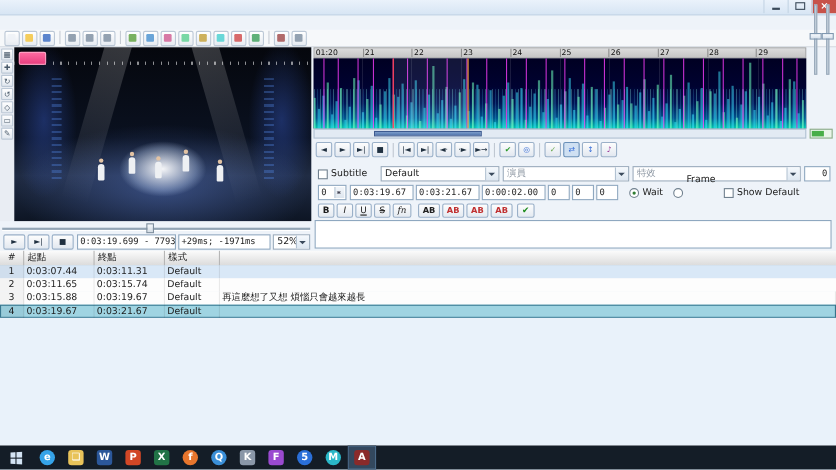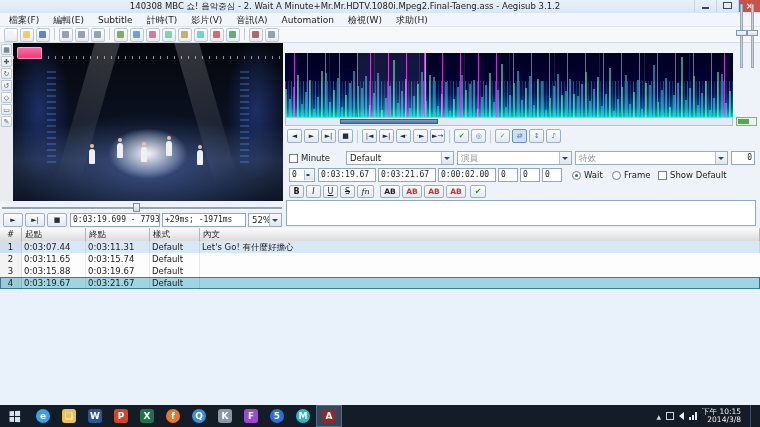--- a/index.html
+++ b/index.html
@@ -120,29 +120,27 @@
   #tray-vol{width:0;height:0;border:4px solid transparent;border-right:5px solid #e6edf3;border-left:none;}
   #tray-clock{text-align:right;font-size:7.5px;line-height:8.5px;white-space:nowrap;}
   #show-desktop{width:5px;height:22px;border-left:1px solid #3c4f63;margin-left:4px;}
 </style>
 </head>
 <body>
 
 <div id="app">
 
   <div id="titlebar">
-    <div id="window-title">140308 MBC 쇼! 음악중심 - 2. Wait A Minute+Mr.Mr.HDTV.1080i.Mpeg2.Final-Taeng.ass - Aegisub 3.1.2</div>
     <div id="win-buttons">
       <div class="win-btn win-min"></div>
       <div class="win-btn win-max"></div>
       <div class="win-btn win-close">×</div>
     </div>
   </div>
 
-  <div id="menubar"><span class="menu-item">檔案(F)</span><span class="menu-item">編輯(E)</span><span class="menu-item">Subtitle</span><span class="menu-item">計時(T)</span><span class="menu-item">影片(V)</span><span class="menu-item">音訊(A)</span><span class="menu-item">Automation</span><span class="menu-item">檢視(W)</span><span class="menu-item">求助(H)</span></div>
 
   <div id="toolbar"><span class="tb-btn"><span class="tb-accent" style="background: rgb(238, 242, 246);"></span></span><span class="tb-btn"><span class="tb-accent" style="background: rgb(244, 200, 74);"></span></span><span class="tb-btn"><span class="tb-accent" style="background: rgb(74, 120, 200);"></span></span><span class="tb-sep"></span><span class="tb-btn"><span class="tb-accent" style="background: rgb(136, 152, 168);"></span></span><span class="tb-btn"><span class="tb-accent" style="background: rgb(136, 152, 168);"></span></span><span class="tb-btn"><span class="tb-accent" style="background: rgb(136, 152, 168);"></span></span><span class="tb-sep"></span><span class="tb-btn"><span class="tb-accent" style="background: rgb(106, 168, 79);"></span></span><span class="tb-btn"><span class="tb-accent" style="background: rgb(90, 155, 212);"></span></span><span class="tb-btn"><span class="tb-accent" style="background: rgb(212, 106, 155);"></span></span><span class="tb-btn"><span class="tb-accent" style="background: rgb(106, 212, 155);"></span></span><span class="tb-btn"><span class="tb-accent" style="background: rgb(200, 168, 74);"></span></span><span class="tb-btn"><span class="tb-accent" style="background: rgb(90, 212, 212);"></span></span><span class="tb-btn"><span class="tb-accent" style="background: rgb(212, 90, 90);"></span></span><span class="tb-btn"><span class="tb-accent" style="background: rgb(79, 168, 106);"></span></span><span class="tb-sep"></span><span class="tb-btn"><span class="tb-accent" style="background: rgb(168, 90, 90);"></span></span><span class="tb-btn"><span class="tb-accent" style="background: rgb(136, 152, 168);"></span></span></div>
 
   <div id="video-toolstrip">
       <span class="vt-btn">▦</span>
       <span class="vt-btn">✚</span>
       <span class="vt-btn">↻</span>
       <span class="vt-btn">↺</span>
       <span class="vt-btn">◇</span>
       <span class="vt-btn">▭</span>
@@ -171,20 +169,32 @@
   <div class="vc-btn" style="left:3px;">►</div>
   <div class="vc-btn" style="left:25px;">►|</div>
   <div class="vc-btn" style="left:47px;">■</div>
   <div class="tbox" style="left:70px;top:213px;width:90px;">0:03:19.699 - 7793</div>
   <div class="tbox" style="left:162px;top:213px;width:84px;">+29ms; -1971ms</div>
   <div class="combo" style="left:248px;top:213px;width:34px;">
     <span>52%</span>
     <span class="arrow"></span>
   </div>
 
+  <div id="audio-ruler">
+      <span class="ruler-lab first">01:20</span>
+      <span class="ruler-lab">21</span>
+      <span class="ruler-lab">22</span>
+      <span class="ruler-lab">23</span>
+      <span class="ruler-lab">24</span>
+      <span class="ruler-lab">25</span>
+      <span class="ruler-lab">26</span>
+      <span class="ruler-lab">27</span>
+      <span class="ruler-lab">28</span>
+      <span class="ruler-lab">29</span>
+    </div>
 
   <div id="spectro">
     <div id="sp-glow"></div>
     <div id="sp-stripes"></div>
     <div id="sp-bars">
         <span class="sp-bar" style="left: 0px; height: 28px; background: rgba(110, 255, 190, 0.55);"></span>
         <span class="sp-bar" style="left: 4px; height: 18px; background: rgba(60, 230, 255, 0.5);"></span>
         <span class="sp-bar" style="left: 8px; height: 30px; background: rgba(60, 230, 255, 0.5);"></span>
         <span class="sp-bar" style="left: 12px; height: 42px; background: rgba(110, 255, 190, 0.55);"></span>
         <span class="sp-bar" style="left: 16px; height: 13px; background: rgba(60, 230, 255, 0.5);"></span>
@@ -336,21 +346,21 @@
   <div class="vthumb" style="left:736px;top:30px;"></div>
   <div class="vtrack" style="left:751px;"></div>
   <div class="vthumb" style="left:747px;top:30px;"></div>
   <div id="audio-hzoom">
     <div id="audio-hzoom-fill"></div>
   </div>
 
   <div id="audio-toolbar"><span class="ab-btn">◄</span><span class="ab-btn">►</span><span class="ab-btn">►|</span><span class="ab-btn">■</span><span class="ab-sep"></span><span class="ab-btn">|◄</span><span class="ab-btn">►|</span><span class="ab-btn">◄·</span><span class="ab-btn">·►</span><span class="ab-btn">►→</span><span class="ab-sep"></span><span class="ab-btn" style="color: rgb(42, 154, 42);">✔</span><span class="ab-btn" style="color: rgb(58, 111, 216);">◎</span><span class="ab-sep"></span><span class="ab-btn" style="color: rgb(106, 168, 79);">✓</span><span class="ab-btn pressed" style="color: rgb(58, 111, 216);">⇄</span><span class="ab-btn" style="color: rgb(58, 111, 216);">↕</span><span class="ab-btn" style="color: rgb(154, 58, 154);">♪</span></div>
 
   <span class="cb" style="left:289px;top:154px;"></span>
-  <span class="lbl" style="left:301px;top:151px;">Minute</span>
+  <span class="lbl" style="left:301px;top:151px;">Subtitle</span>
   <div class="combo" style="left:346px;top:151px;width:108px;">
     <span>Default</span>
     <span class="arrow"></span>
   </div>
   <div class="combo" style="left:575px;top:151px;width:153px;">
     <span class="ghost">特效</span>
     <span class="arrow"></span>
   </div>
   <div class="combo" style="left:457px;top:151px;width:115px;">
     <span class="ghost">演員</span>
@@ -364,60 +374,59 @@
   </div>
   <div class="tbox" style="left:318px;top:168px;width:58px;">0:03:19.67</div>
   <div class="tbox" style="left:378px;top:168px;width:58px;">0:03:21.67</div>
   <div class="tbox" style="left:438px;top:168px;width:58px;">0:00:02.00</div>
   <div class="tbox" style="left:498px;top:168px;width:20px;">0</div>
   <div class="tbox" style="left:520px;top:168px;width:20px;">0</div>
   <div class="tbox" style="left:542px;top:168px;width:20px;">0</div>
   <span class="rb on" style="left:572px;top:171px;"></span>
   <span class="lbl" style="left:584px;top:168px;">Wait</span>
   <span class="rb" style="left:612px;top:171px;"></span>
-  <span class="lbl" style="left:624px;top:168px;text-align:right;">Frame</span>
+  <span class="lbl" style="left:624px;top:156px;text-align:right;">Frame</span>
   <span class="cb" style="left:658px;top:171px;"></span>
   <span class="lbl" style="left:670px;top:168px;">Show Default</span>
 
   <div class="fmt-btn" style="left:289px;width:15px;font-weight:bold;">B</div>
   <div class="fmt-btn" style="left:306px;width:15px;font-style:italic;">I</div>
   <div class="fmt-btn" style="left:323px;width:15px;text-decoration:underline;">U</div>
   <div class="fmt-btn" style="left:340px;width:15px;text-decoration:line-through;">S</div>
   <div class="fmt-btn" style="left:357px;width:17px;font-style:italic;font-family:'DejaVu Serif','Liberation Serif',serif;">fn</div>
   <div id="edit-colors"><span class="clr-btn" style="color: rgb(32, 32, 32);">AB</span><span class="clr-btn" style="color: rgb(192, 48, 48);">AB</span><span class="clr-btn" style="color: rgb(192, 48, 48);">AB</span><span class="clr-btn" style="color: rgb(192, 48, 48);">AB</span></div>
   <div class="fmt-btn" style="left:470px;width:16px;color:#1a8a1a;font-weight:bold;">✔</div>
 
   <div id="edit-textbox"></div>
 
   <div id="grid-head">
       <span class="g-hcell hc0">#</span>
       <span class="g-hcell hc1">起點</span>
       <span class="g-hcell hc2">終點</span>
       <span class="g-hcell hc3">樣式</span>
-      <span class="g-hcell hc4">內文</span>
     </div>
   <div id="grid-rows">
       <div class="g-row visible">
         <span class="g-cell c-num">1</span>
         <span class="g-cell c-start">0:03:07.44</span>
         <span class="g-cell c-end">0:03:11.31</span>
         <span class="g-cell c-style">Default</span>
-        <span class="g-cell c-text">Let's Go! 有什麼好擔心</span>
       </div>
       <div class="g-row">
         <span class="g-cell c-num">2</span>
         <span class="g-cell c-start">0:03:11.65</span>
         <span class="g-cell c-end">0:03:15.74</span>
         <span class="g-cell c-style">Default</span>
       </div>
       <div class="g-row">
         <span class="g-cell c-num">3</span>
         <span class="g-cell c-start">0:03:15.88</span>
         <span class="g-cell c-end">0:03:19.67</span>
         <span class="g-cell c-style">Default</span>
+        <span class="g-cell c-text">再這麼想了又想 煩惱只會越來越長</span>
       </div>
       <div class="g-row selected">
         <span class="g-cell c-num">4</span>
         <span class="g-cell c-start">0:03:19.67</span>
         <span class="g-cell c-end">0:03:21.67</span>
         <span class="g-cell c-style">Default</span>
         <span class="g-cell c-text"></span>
       </div>
     </div>
   <div id="grid-empty"></div>
@@ -462,30 +471,15 @@
         <span class="tk-app">
           <span class="tk-glyph round" style="background: rgb(42, 111, 216);">5</span>
         </span>
         <span class="tk-app">
           <span class="tk-glyph round" style="background: rgb(42, 184, 200);">M</span>
         </span>
         <span class="tk-app active">
           <span class="tk-glyph" style="background: rgb(138, 42, 42);">A</span>
         </span>
       </div>
-    <div id="tray">
-      <span id="tray-expand">▲</span>
-      <span class="tray-sq"></span>
-      <span id="tray-vol"></span>
-      <span id="tray-net">
-          <i style="height:3px;"></i>
-          <i style="height:5px;"></i>
-          <i style="height:8px;"></i>
-        </span>
-      <span id="tray-clock">
-        <span>下午 10:15</span><br>
-        <span>2014/3/8</span>
-      </span>
-      <span id="show-desktop"></span>
-    </div>
   </div>
 
 </div>
 
 </body></html>

